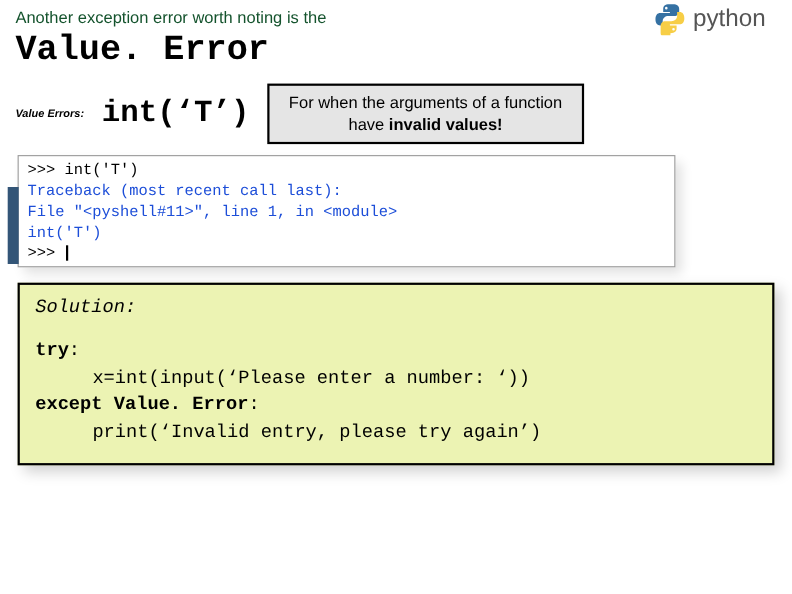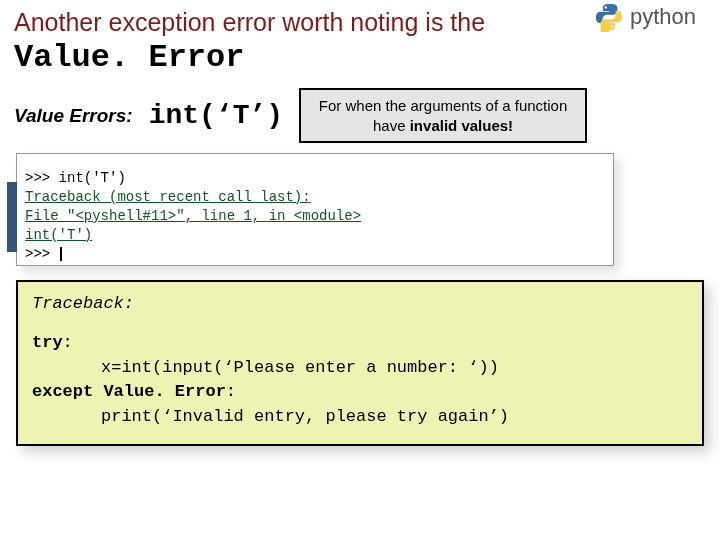--- a/index.html
+++ b/index.html
@@ -10,37 +10,37 @@
     font-family: Arial, sans-serif;
     background: #fff;
     position: relative;
     overflow: hidden;
   }
   .slide {
     padding: 8px 14px;
     position: relative;
   }
   .intro-line {
-    font-size: 25px;
-    color: #7f1d1d;
+    font-size: 15px;
+    color: #14532d;
   }
   .big-heading {
     font-size: 32px;
     font-weight: bold;
     font-family: "Courier New", monospace;
     margin: 2px 0 12px 0;
   }
   .row2 {
     display: flex;
     align-items: center;
     gap: 16px;
     margin-bottom: 10px;
   }
   .row2-label {
-    font-size: 19px;
+    font-size: 10px;
     font-weight: bold;
     font-style: italic;
     color: #000;
     white-space: nowrap;
   }
   .code-big {
     font-family: "Courier New", monospace;
     font-size: 28px;
     font-weight: bold;
     color: #000;
@@ -65,31 +65,31 @@
   }
   .logo-text {
     font-size: 22px;
     color: #555;
     font-family: Arial, sans-serif;
   }
   .logo-icon svg { display: block; }
   .term-shot {
     border: 1px solid #999;
     background: #fff;
-    padding: 15px 8px 2px 8px;
+    padding: 4px 8px 2px 8px;
     margin: 6px 2px 14px 2px;
     font-family: "Courier New", monospace;
     font-size: 14px;
     line-height: 1.35;
     width: 580px;
     position: relative;
     box-shadow: 6px 6px 10px rgba(0,0,0,0.12);
   }
   .term-shot .black { color: #000; }
-  .term-shot .red { color: #14532d; text-decoration: underline; }
+  .term-shot .red { color: #1d4ed8; }
   .term-shot .prompt { color: #000; }
   .cursor {
     display: inline-block;
     width: 2px;
     height: 14px;
     background: #000;
     vertical-align: middle;
     margin-left: 1px;
   }
   .blue-edge {
@@ -108,21 +108,21 @@
     font-family: "Courier New", monospace;
     font-size: 17px;
     line-height: 1.45;
     box-shadow: 6px 6px 12px rgba(0,0,0,0.18);
   }
   .sol-title {
     font-style: italic;
     margin-bottom: 14px;
   }
   .sol-code .kw { font-weight: bold; }
-  .sol-code .indent { margin-left: 69px; display: inline-block; }
+  .sol-code .indent { margin-left: 52px; display: inline-block; }
 </style>
 </head>
 <body>
 
 <div class="slide">
 
   <div class="logo">
     <span class="logo-icon">
       <svg width="30" height="30" viewBox="0 0 64 64">
         <path fill="#3571a3" d="M31 4c-9 0-12 4-12 9v6h13v2H13c-5 0-9 4-9 12s4 12 9 12h5v-8c0-6 5-10 11-10h12c5 0 9-4 9-9V13c0-5-4-9-12-9h-7zm-6 5a2.5 2.5 0 110 5 2.5 2.5 0 010-5z"></path>
@@ -146,21 +146,21 @@
   <div class="term-shot">
     <div class="blue-edge"></div>
     <div class="black"><span class="prompt">&gt;&gt;&gt; </span><span>int('T')</span></div>
     <div class="red">Traceback (most recent call last):</div>
     <div class="red">  File "&lt;pyshell#11&gt;", line 1, in &lt;module&gt;</div>
     <div class="red">    int('T')</div>
     <div class="black"><span class="prompt">&gt;&gt;&gt; </span><span class="cursor"></span></div>
   </div>
 
   <div class="solution-box">
-    <div class="sol-title">Traceback:</div>
+    <div class="sol-title">Solution:</div>
     <div class="sol-code">
       <div><span class="kw">try</span><span>:</span></div>
       <div><span class="indent">x=int(input(‘Please enter a number: ‘))</span></div>
       <div><span class="kw">except</span><span> </span><span class="kw">Value. Error</span><span>:</span></div>
       <div><span class="indent">print(‘Invalid entry, please try again’)</span></div>
     </div>
   </div>
 
 </div>
 

